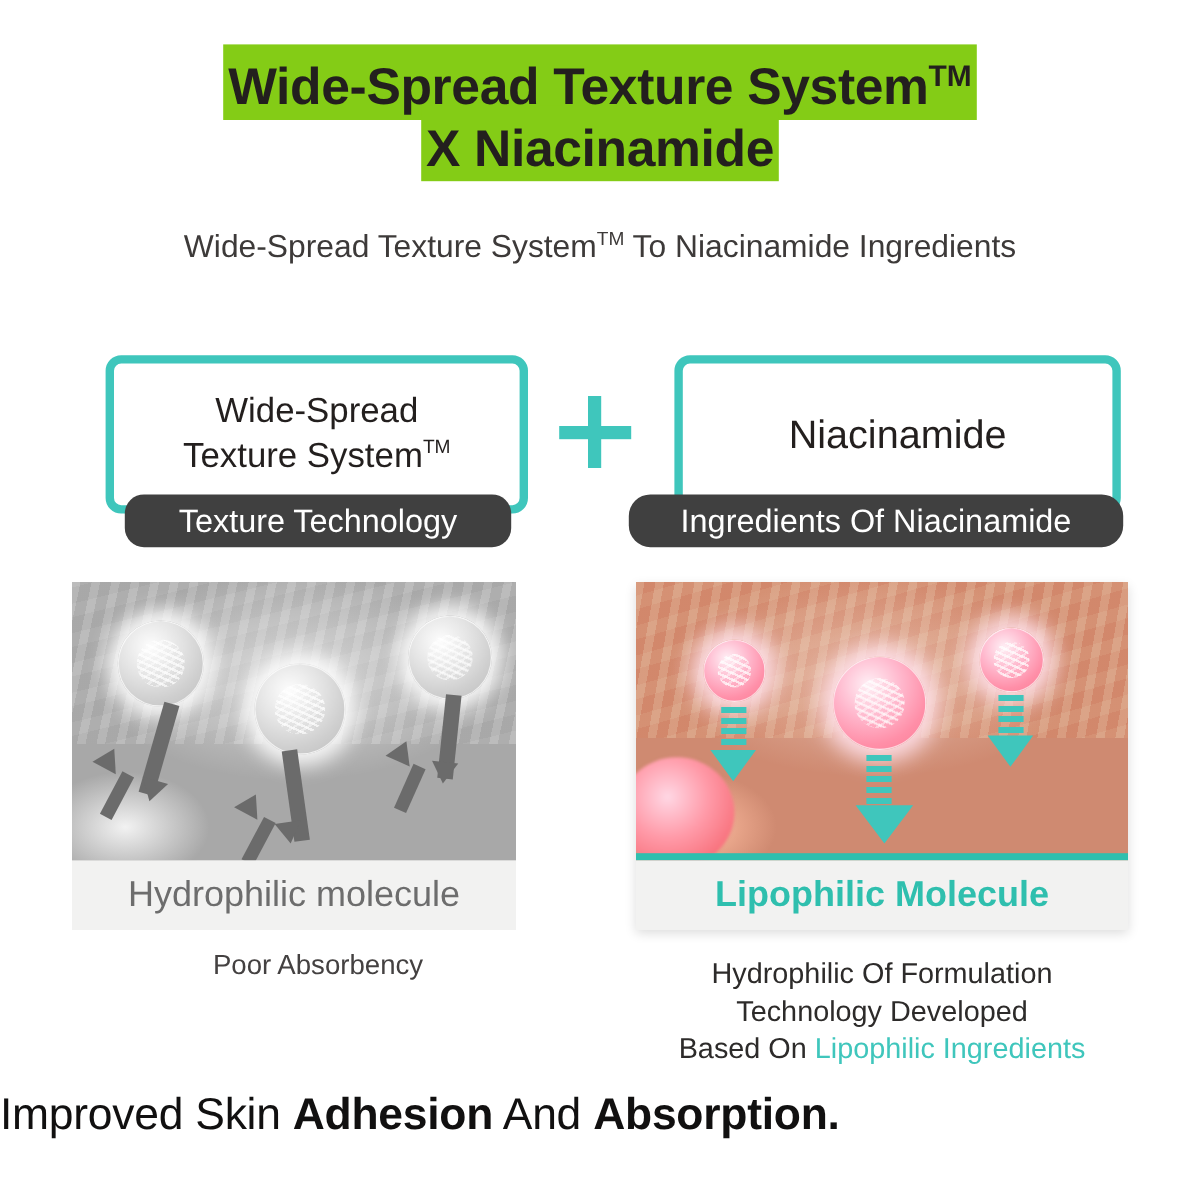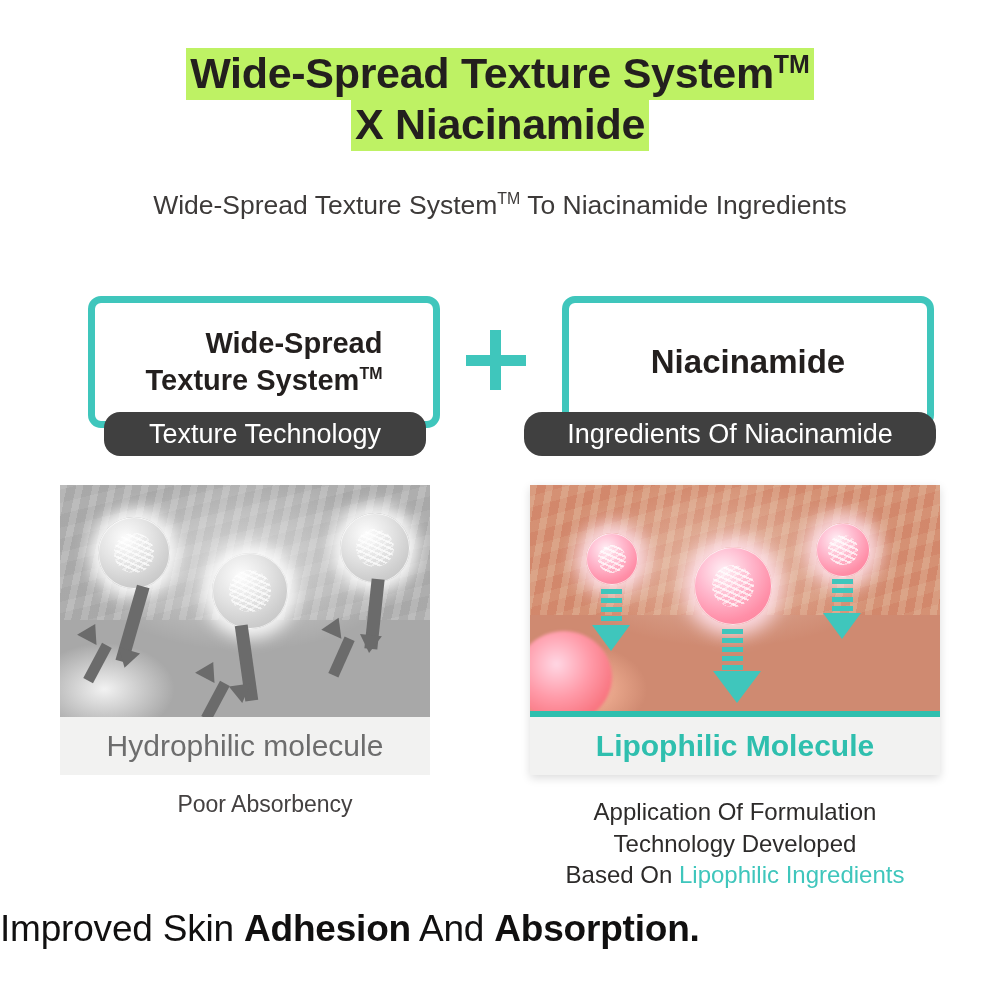--- a/index.html
+++ b/index.html
@@ -19,22 +19,22 @@
   }
   .title-line {
     display: block;
     font-size: 43px;
     font-weight: 700;
     color: #231f1e;
     line-height: 1.18;
     letter-spacing: -0.3px;
   }
   .title-line .hl {
-    background: #bef264;
-    padding: 1px 4px 3px 4px;
+    background: #84cc16;
+    padding: 12px 4px 3px 4px;
     box-decoration-break: clone;
     margin-top: 22px;
     -webkit-box-decoration-break: clone;
   }
   .tm { font-size: 0.58em; vertical-align: 0.62em; letter-spacing: 0; }
 
   
   .subtitle {
     position: absolute; top: 186px; left: 0; width: 1000px;
     text-align: center;
@@ -52,23 +52,23 @@
     position: absolute;
     border: 7px solid #3fc6bc;
     border-radius: 13px;
     background: #ffffff;
     display: flex; align-items: center; justify-content: center;
   }
   .card-l { left: 88px; top: 0; width: 352px; height: 132px; }
   .card-r { left: 562px; top: 0; width: 372px; height: 132px; }
 
   .card-text {
-    text-align: right;
+    text-align: center;
     color: #231f1e;
-    font-weight: 700;
+    font-weight: 400;
     line-height: 1.28;
   }
   .card-l .card-text { font-size: 29px; }
   .card-r .card-text { font-size: 33px; }
   .card-text .tm { font-size: 0.55em; vertical-align: 0.72em; }
 
   .badge {
     position: absolute;
     background: #404040;
     border-radius: 16px;
@@ -343,21 +343,21 @@
     </div>
     <div class="teal-rule"></div>
     <div class="caption">
       <span class="caption-r">Lipophilic Molecule</span>
     </div>
   </div>
 
   <div class="sub-l">Poor Absorbency</div>
 
   <div class="sub-r">
-    <div>Application Of Formulation</div>
+    <div>Hydrophilic Of Formulation</div>
     <div>Technology Developed</div>
     <div><span>Based On </span><span class="teal-word">Lipophilic Ingredients</span></div>
   </div>
 
   <div class="footer">
     <span>Improved Skin </span><b>Adhesion</b><span> And </span><b>Absorption.</b>
   </div>
 
 </div>
 

